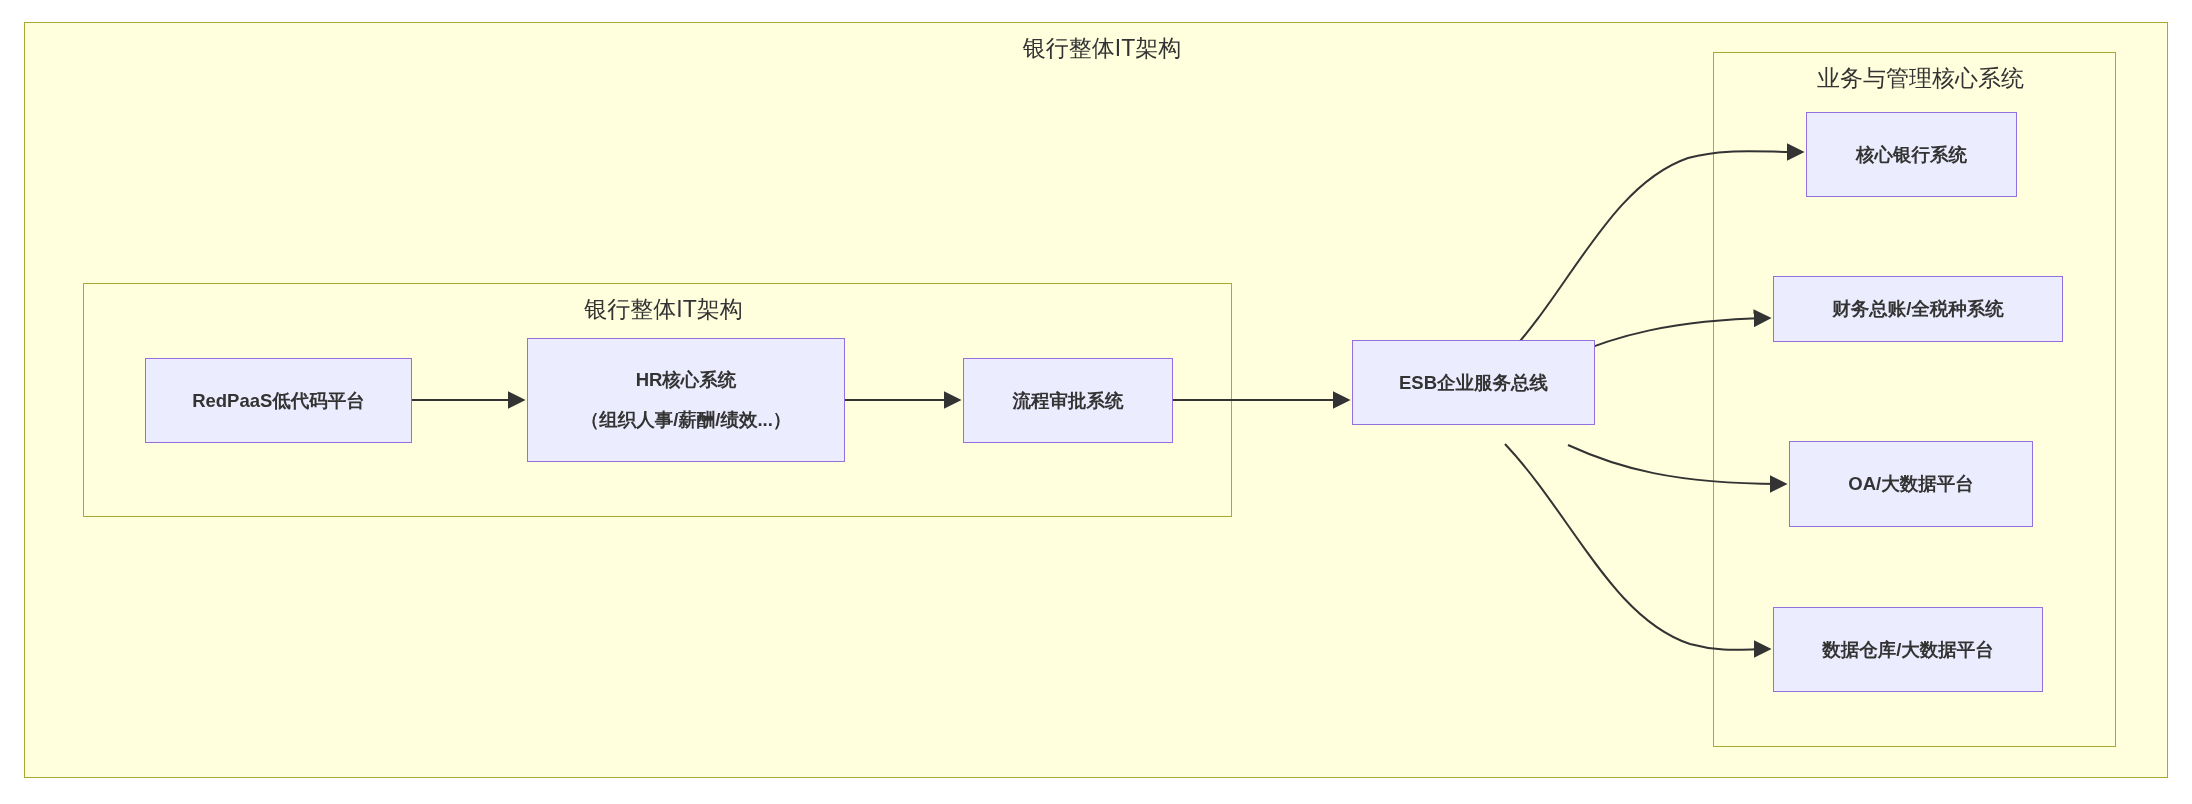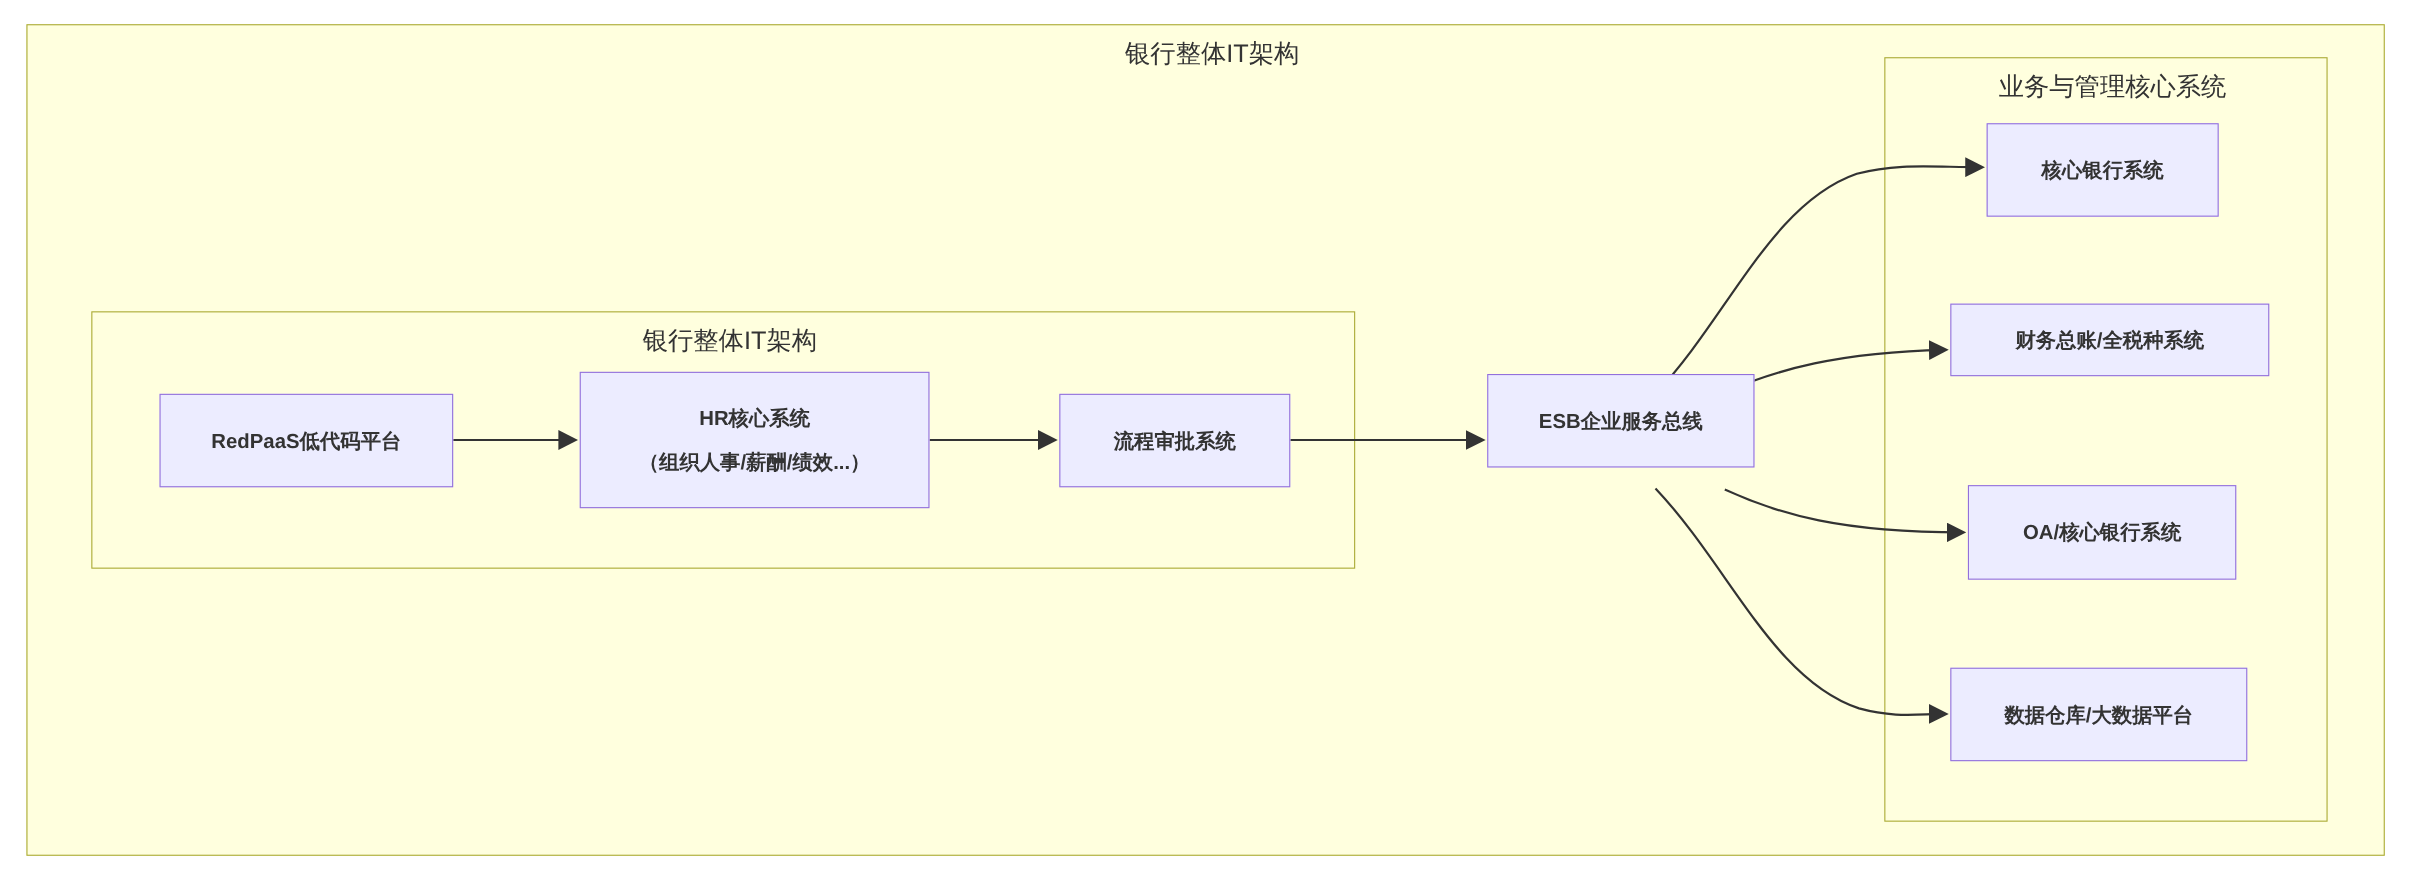--- a/index.html
+++ b/index.html
@@ -110,20 +110,20 @@
 
   <div class="node" style="left:1806px;top:112px;width:211px;height:85px;">
     <span>核心银行系统</span>
   </div>
 
   <div class="node" style="left:1773px;top:276px;width:290px;height:66px;">
     <span>财务总账/全税种系统</span>
   </div>
 
   <div class="node" style="left:1789px;top:441px;width:244px;height:86px;">
-    <span>OA/核心银行系统</span>
+    <span>OA/大数据平台</span>
   </div>
 
   <div class="node" style="left:1773px;top:607px;width:270px;height:85px;">
     <span>数据仓库/大数据平台</span>
   </div>
 
 </div>
 
 </body></html>

